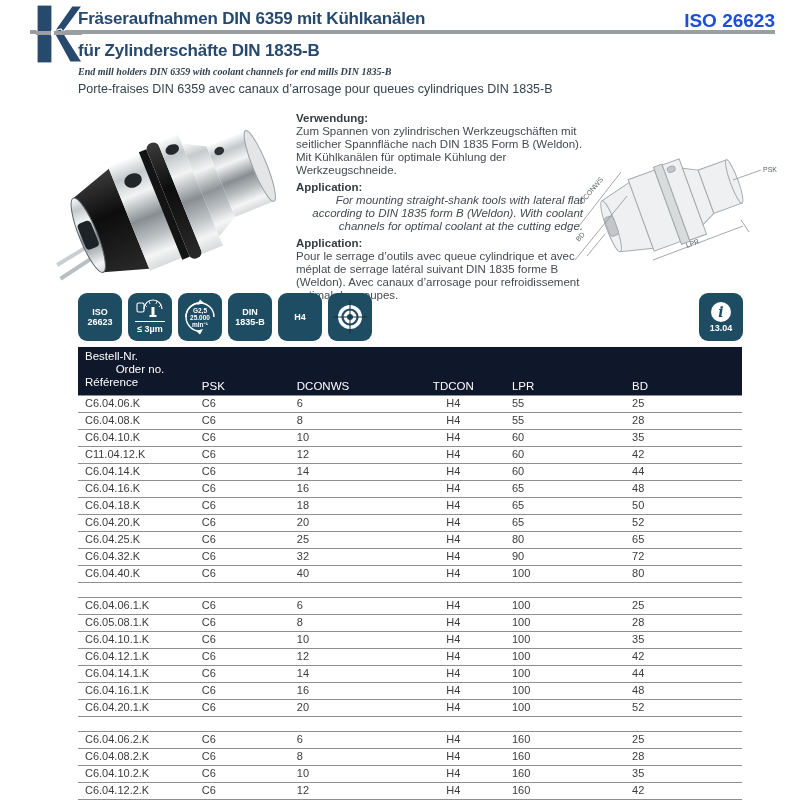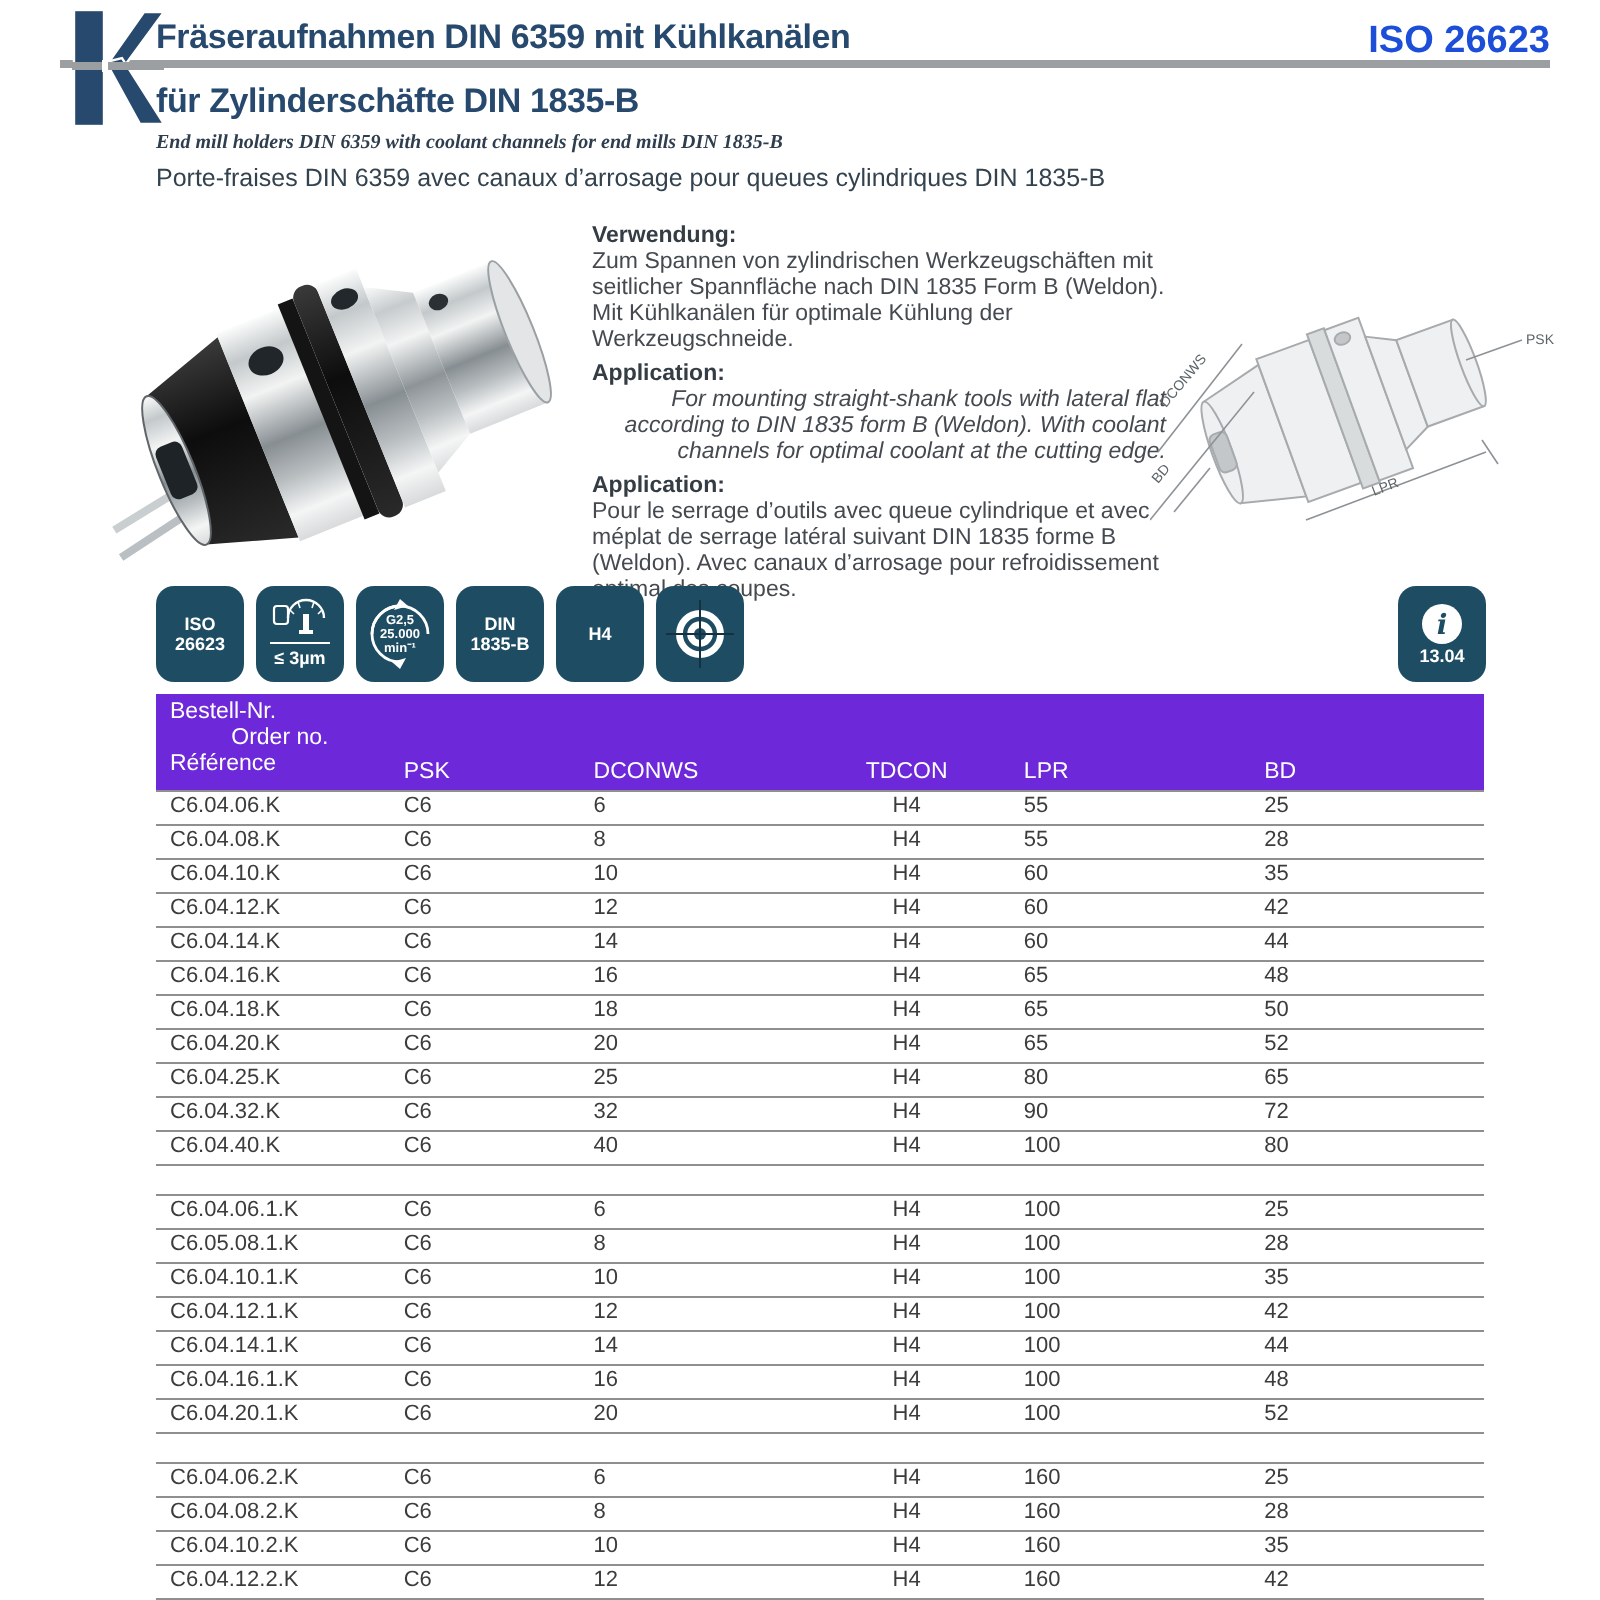--- a/index.html
+++ b/index.html
@@ -27,21 +27,21 @@
   .badge{position:absolute;top:293px;width:44px;height:48px;background:#1e4d63;border-radius:9px;
          color:#fff;display:flex;flex-direction:column;align-items:center;justify-content:center;
          font-size:9px;font-weight:bold;line-height:10.5px;text-align:center;}
   .b-sep{width:30px;height:1px;background:#fff;margin:2px 0;}
   .b-tiny{font-size:6.5px;line-height:7px;font-weight:bold;}
   .g-wrap{position:relative;width:38px;height:38px;display:flex;flex-direction:column;align-items:center;justify-content:center;}
   .g-ring{position:absolute;left:0;top:0;}
 
   
   .table{position:absolute;left:78px;top:347px;width:664px;}
-  .thead{display:flex;align-items:flex-end;background:#6d28d9;color:#fff;height:48px;
+  .thead{display:flex;align-items:flex-end;background:#0f172a;color:#fff;height:48px;
          box-sizing:border-box;padding-bottom:3px;font-size:11.5px;}
   .thead .hcol1{align-self:flex-start;padding-top:3px;line-height:13px;}
   .thead .it{text-align:center;}
   .cell{box-sizing:border-box;padding-left:7px;overflow:hidden;white-space:nowrap;}
   .c0{width:17.6%;} .c1{width:14.3%;} .c2{width:15.8%;} .c3{width:16.6%;text-align:center;} .c4{width:18.1%;} .c5{width:17.6%;}
   .tgroup{border-top:1px solid #8f8f8f;}
   .trow{display:flex;height:16px;line-height:15px;border-bottom:1px solid #8f8f8f;
         font-size:11px;color:#3c3c3b;}
   .tgap{height:14px;}
 </style>
@@ -233,21 +233,21 @@
         </div>
         <div class="trow">
           <div class="cell c0">C6.04.10.K</div>
           <div class="cell c1">C6</div>
           <div class="cell c2">10</div>
           <div class="cell c3">H4</div>
           <div class="cell c4">60</div>
           <div class="cell c5">35</div>
         </div>
         <div class="trow">
-          <div class="cell c0">C6.04.12.K</div>
+          <div class="cell c0">C11.04.12.K</div>
           <div class="cell c1">C6</div>
           <div class="cell c2">12</div>
           <div class="cell c3">H4</div>
           <div class="cell c4">60</div>
           <div class="cell c5">42</div>
         </div>
         <div class="trow">
           <div class="cell c0">C6.04.14.K</div>
           <div class="cell c1">C6</div>
           <div class="cell c2">14</div>

